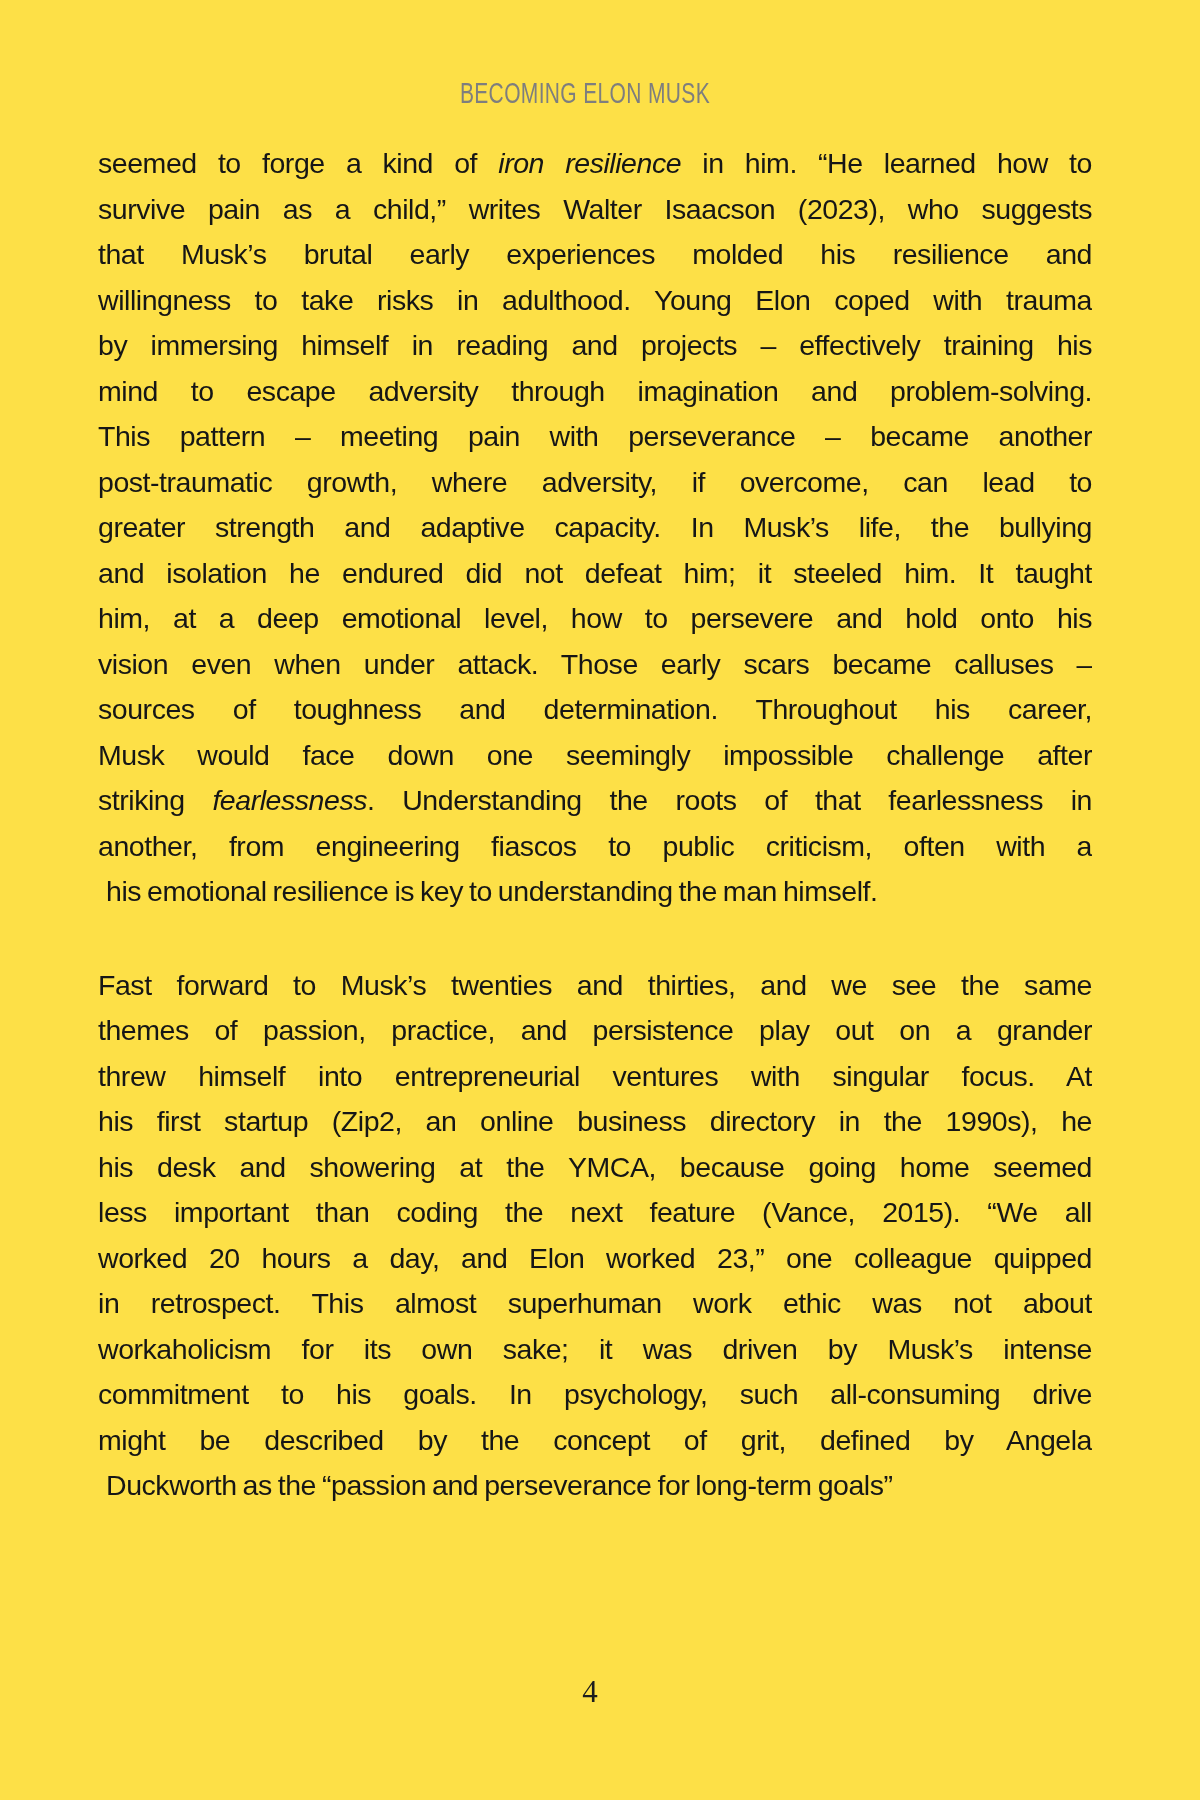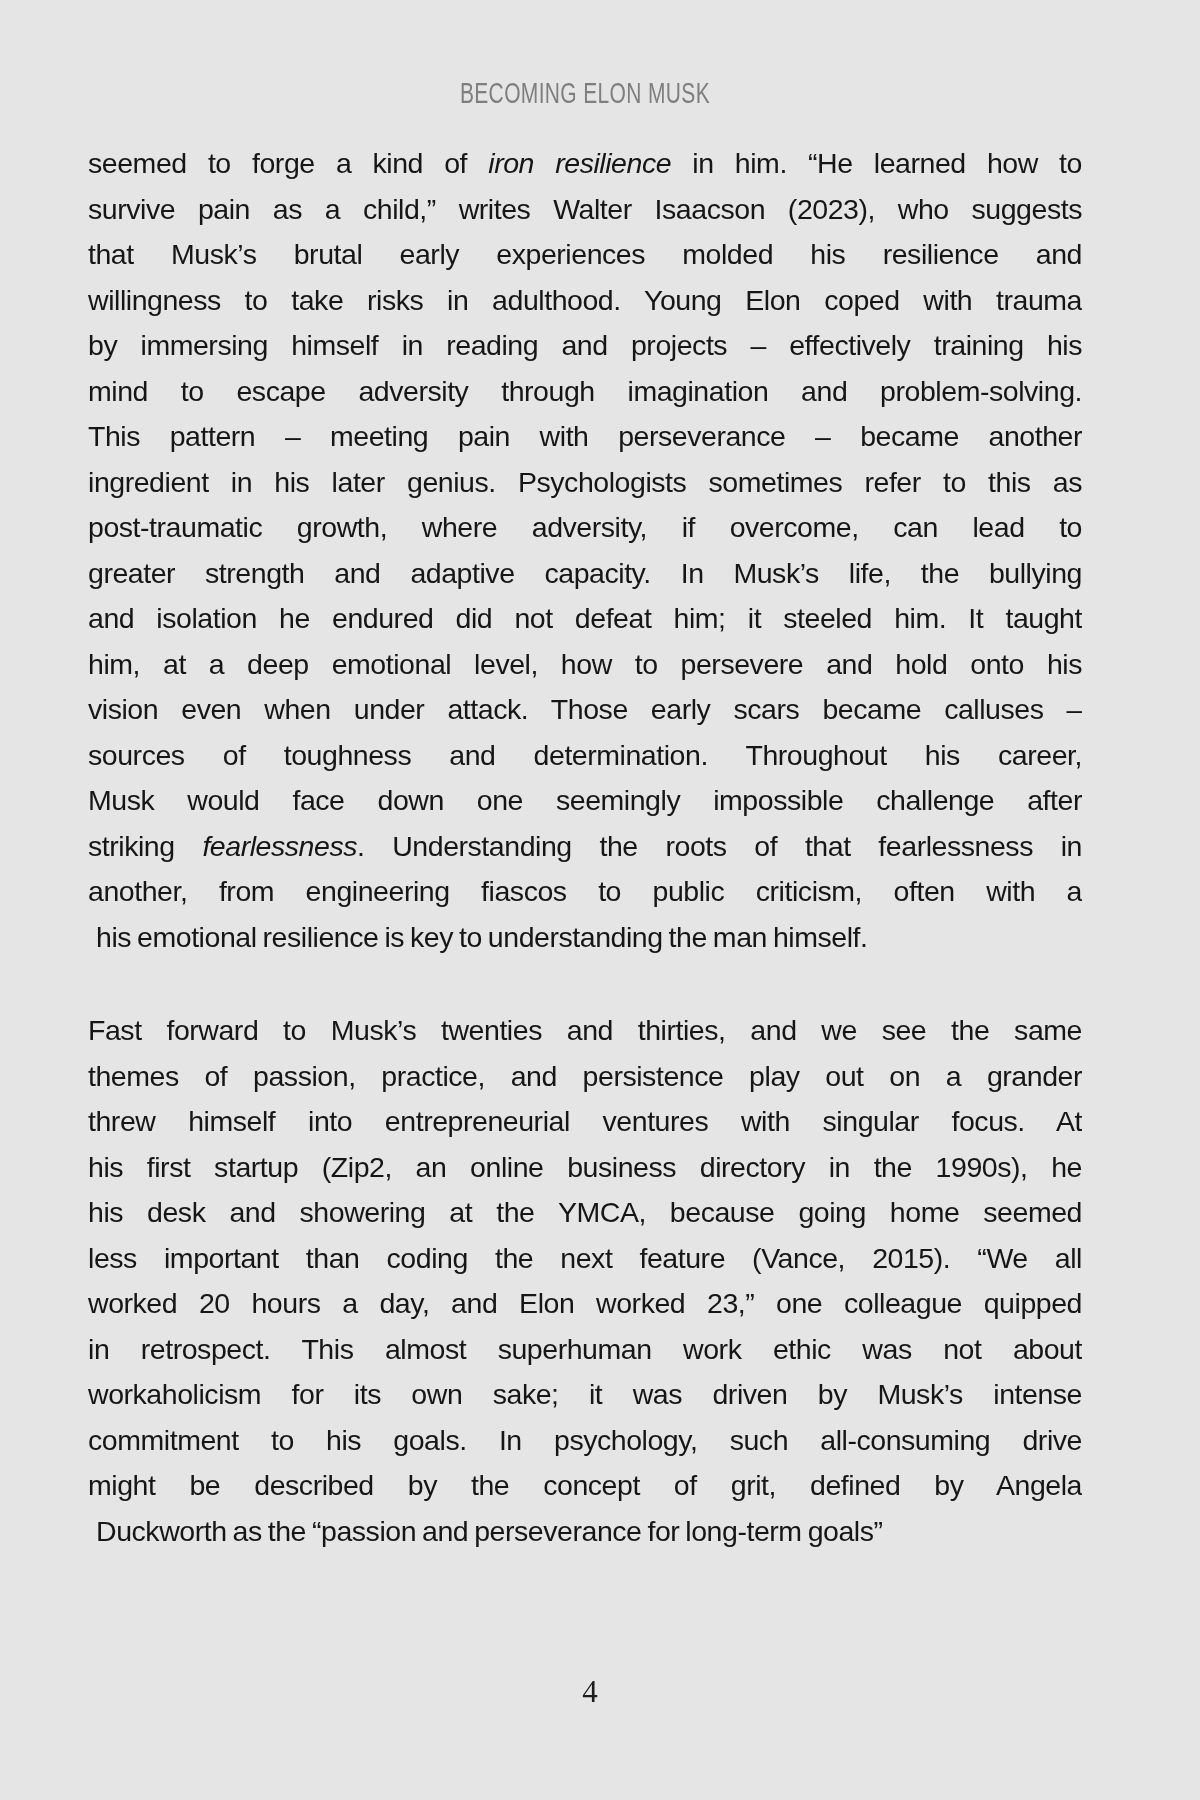--- a/index.html
+++ b/index.html
@@ -1,41 +1,41 @@
 <!DOCTYPE html>
 <html><head>
 <meta charset="utf-8">
 <style>
   html, body { margin: 0; padding: 0; background: #ffffff; }
   .page {
     position: relative;
     width: 1200px;
     height: 1800px;
-    background: #e5e5e5;
+    background: #fde047;
     font-family: "Liberation Sans", sans-serif;
     color: #161616;
     overflow: hidden;
   }
   .running-header {
     position: absolute;
     top: 76px;
     left: 0;
     width: 1200px;
     text-align: center;
     color: #7e7e7e;
     font-size: 30px;
     letter-spacing: 0.5px;
     transform: translateX(-15px) scaleX(0.70);
     transform-origin: 50% 50%;
     white-space: nowrap;
   }
   .body-text {
     position: absolute;
     top: 141px;
-    left: 88px;
+    left: 98px;
     width: 994px;
     font-size: 28.5px;
     line-height: 45.5px;
     letter-spacing: -0.45px;
     word-spacing: -1.5px;
   }
   .para + .para { margin-top: 48px; }
   .line {
     text-align: justify;
     text-align-last: justify;
@@ -64,21 +64,20 @@
 
   <div class="body-text">
       <div class="para">
         <div class="line"><span>seemed to forge a kind of </span><i>iron resilience</i><span> in him. “He learned how to</span></div>
         <div class="line"><span>survive pain as a child,” writes Walter Isaacson (2023), who suggests</span></div>
         <div class="line"><span>that Musk’s brutal early experiences molded his resilience and</span></div>
         <div class="line"><span>willingness to take risks in adulthood. Young Elon coped with trauma</span></div>
         <div class="line"><span>by immersing himself in reading and projects – effectively training his</span></div>
         <div class="line"><span>mind to escape adversity through imagination and problem-solving.</span></div>
         <div class="line"><span>This pattern – meeting pain with perseverance – became another</span></div>
-        <div class="line"><span>ingredient in his later genius. Psychologists sometimes refer to this as</span></div>
         <div class="line"><span>post-traumatic growth, where adversity, if overcome, can lead to</span></div>
         <div class="line"><span>greater strength and adaptive capacity. In Musk’s life, the bullying</span></div>
         <div class="line"><span>and isolation he endured did not defeat him; it steeled him. It taught</span></div>
         <div class="line"><span>him, at a deep emotional level, how to persevere and hold onto his</span></div>
         <div class="line"><span>vision even when under attack. Those early scars became calluses –</span></div>
         <div class="line"><span>sources of toughness and determination. Throughout his career,</span></div>
         <div class="line"><span>Musk would face down one seemingly impossible challenge after</span></div>
         <div class="line"><span>striking </span><i>fearlessness</i><span>. Understanding the roots of that fearlessness in</span></div>
         <div class="line"><span>another, from engineering fiascos to public criticism, often with a</span></div>
         <div class="line last"><span>his emotional resilience is key to understanding the man himself.</span></div>

